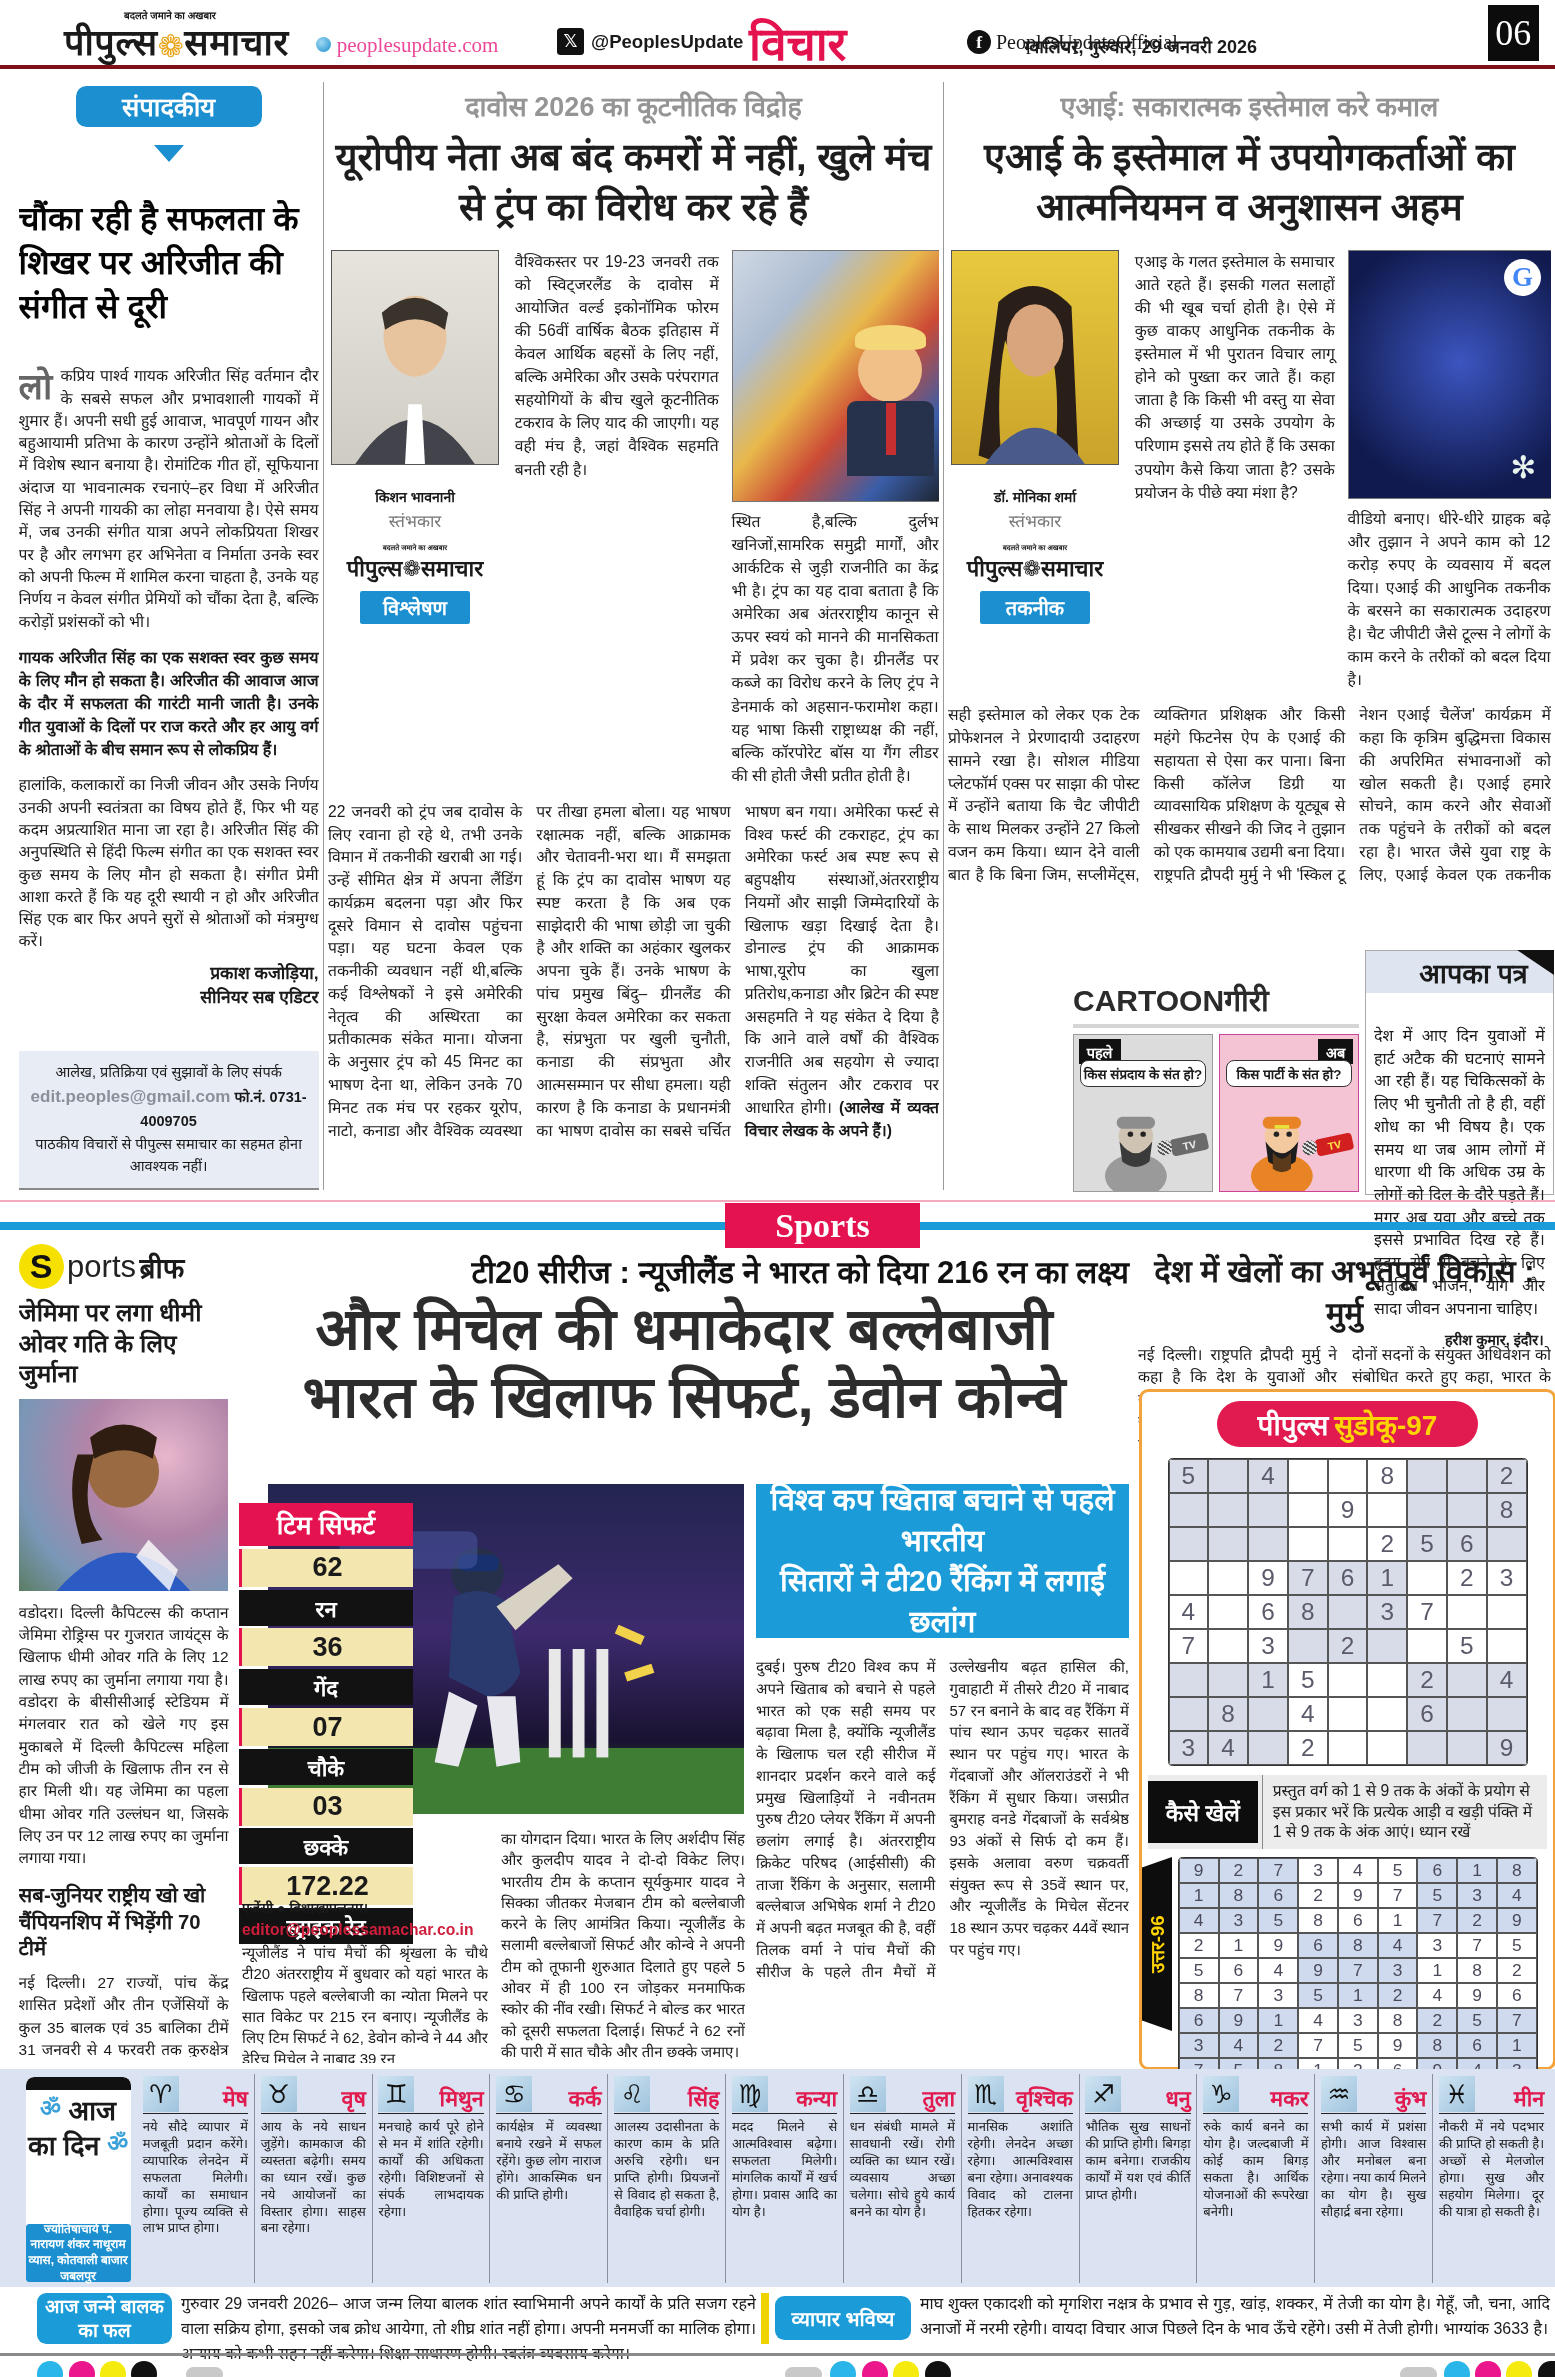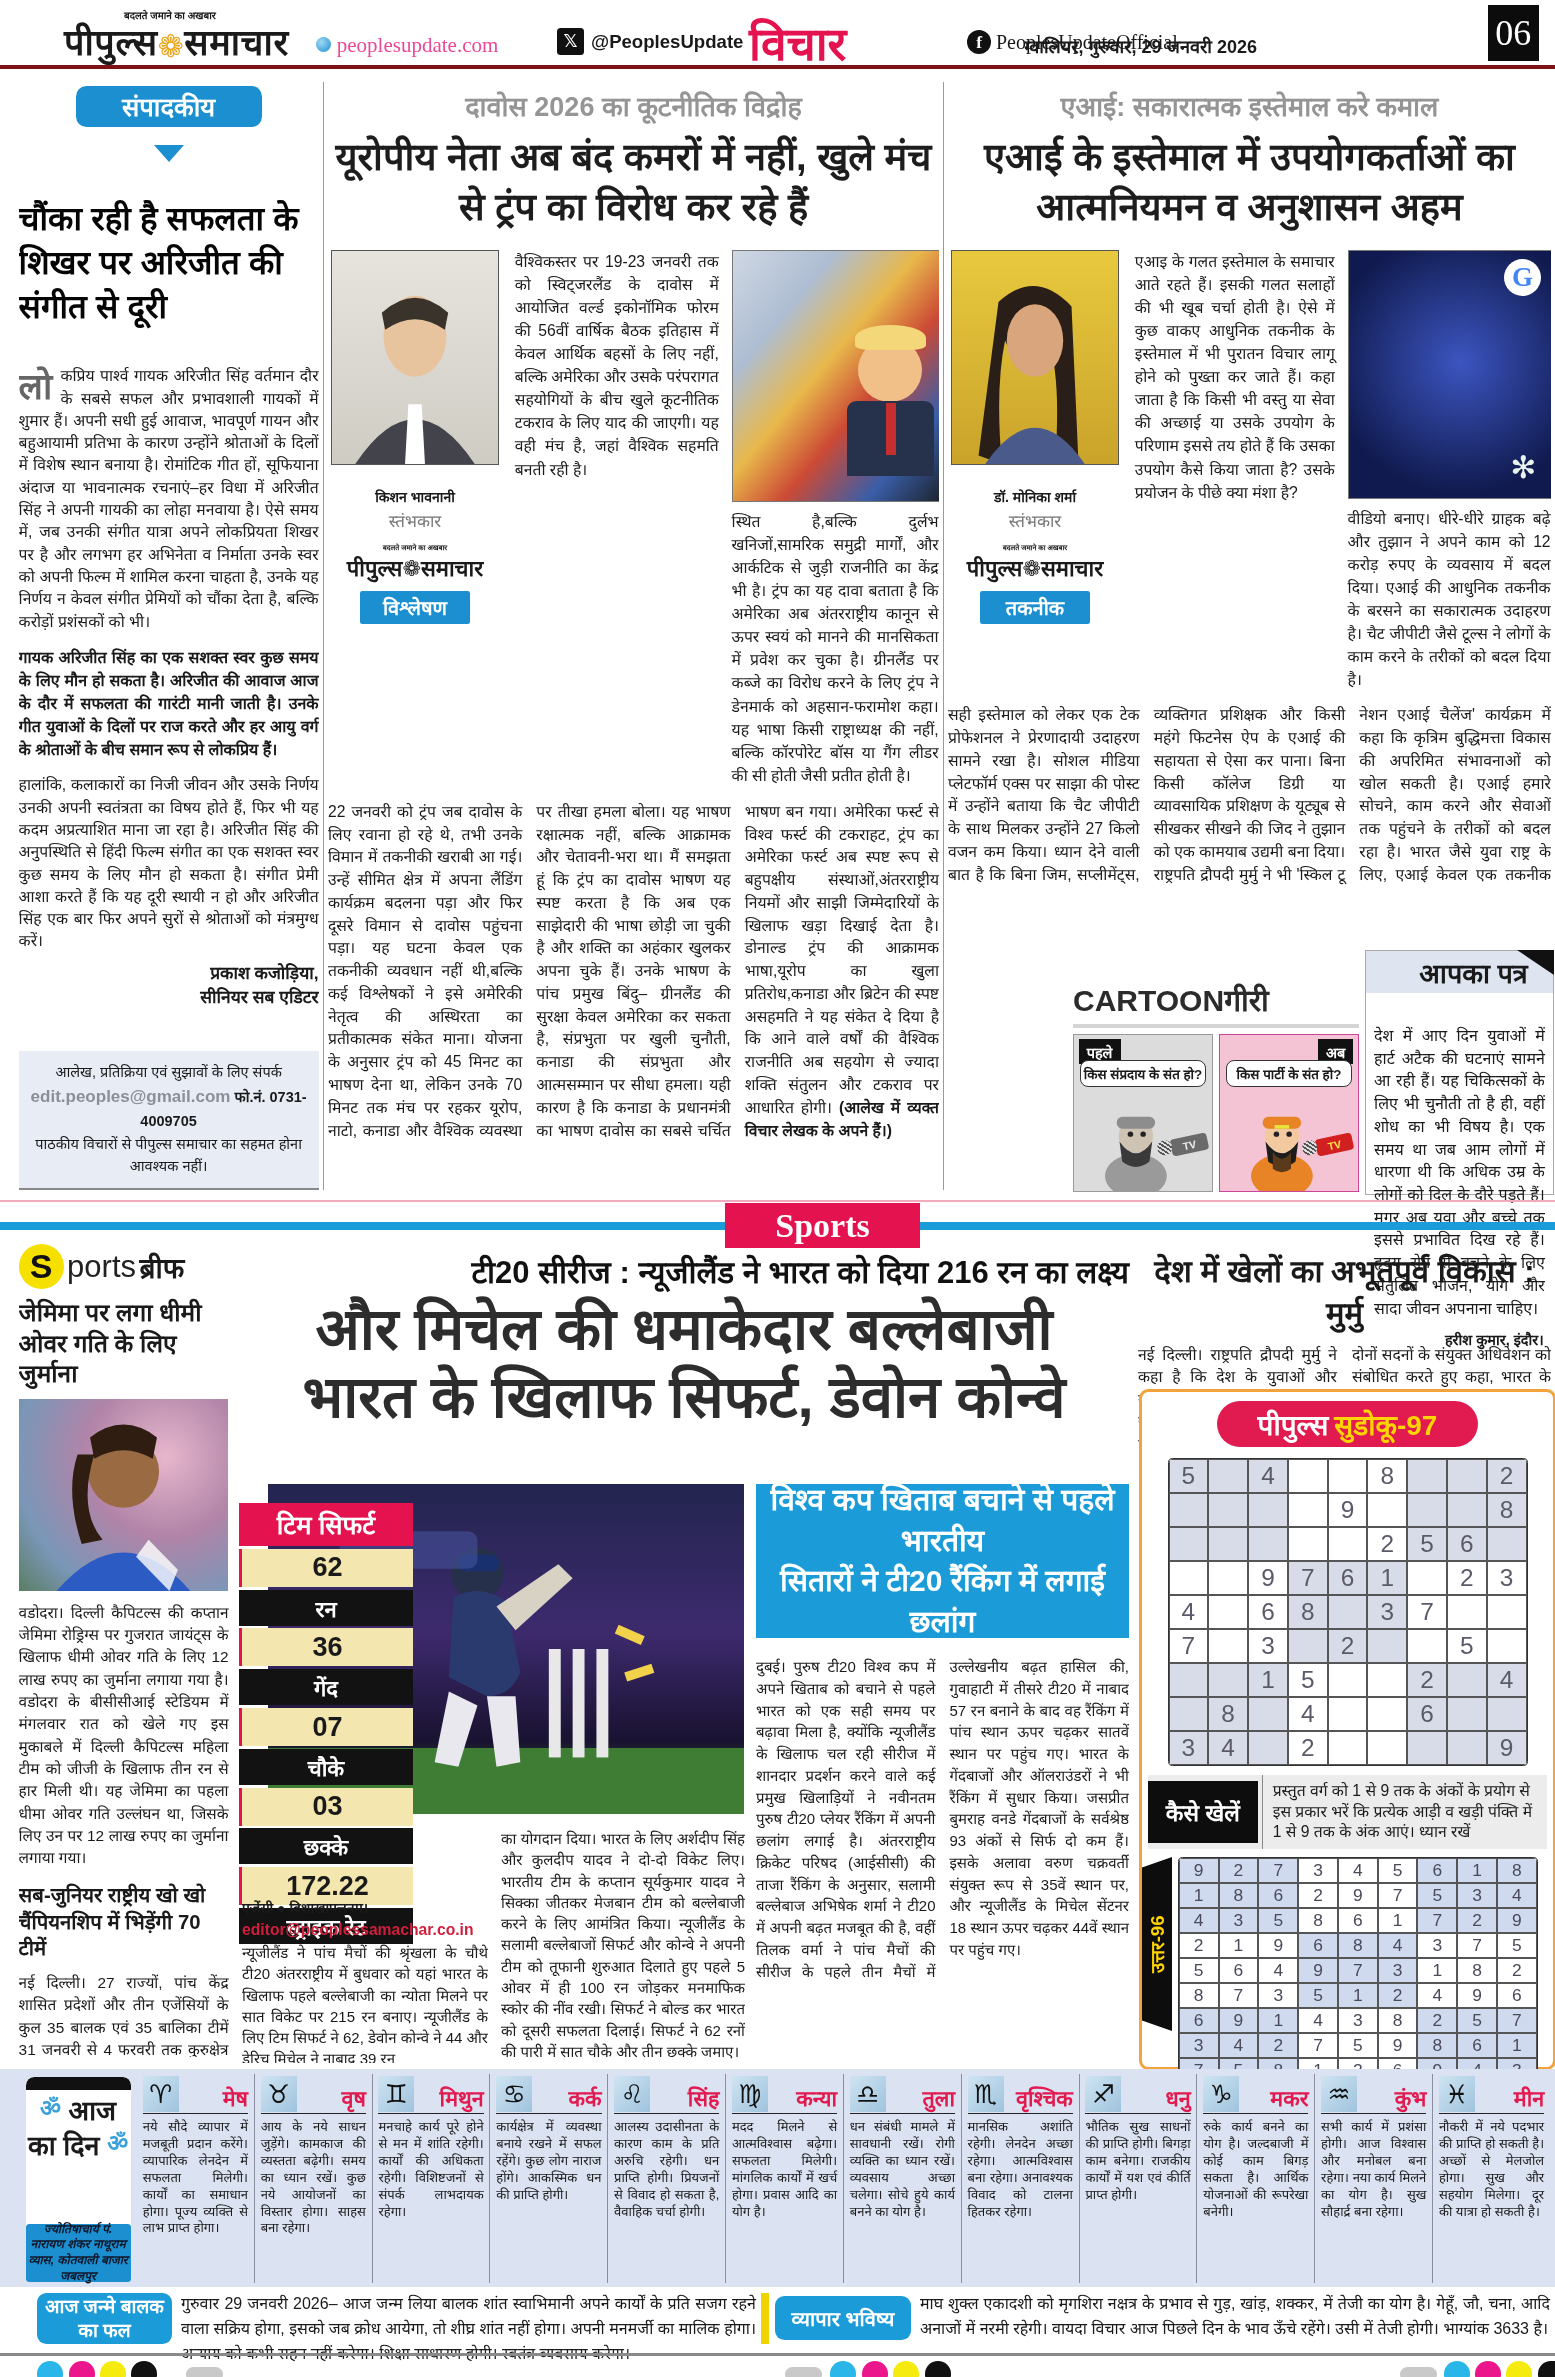--- a/index.html
+++ b/index.html
@@ -110,21 +110,21 @@
   .howto-label{flex:none;width:110px;background:#0d0d0d;color:#fff;font-size:23px;font-weight:900;display:flex;align-items:center;justify-content:center;margin:5.8px 0;}
   .howto-txt{padding:5.8px 7px 5.8px 9.3px;font-size:15.7px;line-height:1.32;border-left:1.7px solid #888;margin-left:4.6px;}
   .ansrow{display:flex;margin-top:8.1px;align-items:flex-start;}
   .ans-label{flex:none;width:30px;height:174px;background:#0d0d0d;color:#ffd400;writing-mode:vertical-rl;transform:rotate(180deg);display:flex;align-items:center;justify-content:center;font-size:18.6px;font-weight:900;clip-path:polygon(0 0,100% 6%,100% 94%,0 100%);}
   
   .astro-strip{left:0;top:2069px;width:1555px;height:218px;background:#dbe2f1;}
   .day-card{left:25.6px;top:2077px;width:105px;height:180px;background:#fff;border-radius:8.1px;overflow:hidden;text-align:center;}
   .day-top{height:12.8px;background:#111;border-radius:8.1px 8.1px 0 0;}
   .day-title{font-size:27px;font-weight:900;line-height:1.25;margin-top:4.6px;}
   .ganesh{color:#3aa0d8;font-size:23px;vertical-align:3.5px;}
-  .astro-box{left:25.6px;top:2224px;width:105px;height:58px;background:#1b8fd0;color:#0f172a;font-size:12px;font-weight:bold;display:flex;align-items:center;justify-content:center;text-align:center;line-height:1.3;padding:2.3px;box-sizing:border-box;border-radius:3.5px;font-style:italic;}
+  .astro-box{left:25.6px;top:2224px;width:105px;height:58px;background:#1b8fd0;color:#ffffff;font-size:12px;font-weight:bold;display:flex;align-items:center;justify-content:center;text-align:center;line-height:1.3;padding:2.3px;box-sizing:border-box;border-radius:3.5px;}
   .zrow{left:137px;top:2074px;width:1413px;height:209px;display:flex;}
   .zcol{flex:1;padding:2.3px 5.8px 0;border-right:0.6px solid #8a8fa0;overflow:hidden;}
   .zcol:last-child{border-right:none;}
   .zhead{display:flex;align-items:flex-end;gap:4.6px;border-bottom:1.7px solid #222;padding-bottom:1.2px;}
   .z-ic{width:36px;height:36px;background:linear-gradient(135deg,#cfe4f2,#9fc3dd);color:#111;font-size:25.6px;display:flex;align-items:center;justify-content:center;}
   .z-name{color:#e11a4f;font-size:21.5px;font-weight:900;margin-left:auto;}
   .z-text{font-size:13px;line-height:1.3;margin-top:4.6px;text-align:justify;}
   
   .bluebox{background:#1b9cd8;color:#fff;border-radius:9.3px;display:flex;align-items:center;justify-content:center;text-align:center;font-weight:900;}
   .birth-label{left:37px;top:2293px;width:135px;height:51px;font-size:19px;line-height:1.25;}

